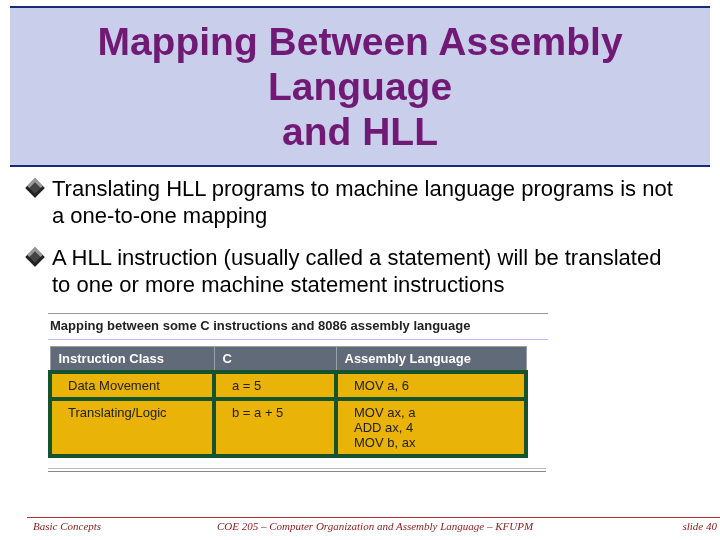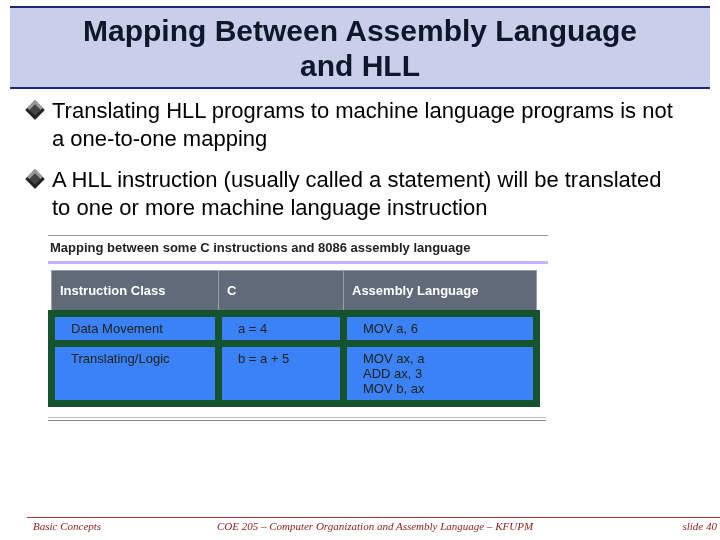--- a/index.html
+++ b/index.html
@@ -14,25 +14,25 @@
   }
   .title-band {
     background: #c9cfeb;
     border-top: 2px solid #1a2a7a;
     border-bottom: 2px solid #1a2a7a;
     margin: 6px 10px 0 10px;
     padding: 2px 8px 0 8px;
     text-align: center;
   }
   .title-band h1 {
-    margin: 4px;
+    margin: 10px;
     font-family: "Comic Sans MS", "Comic Sans", cursive, sans-serif;
     font-weight: bold;
-    font-size: 30px;
-    color: #0f172a;
+    font-size: 39px;
+    color: #701a75;
     line-height: 1.15;
   }
   .bullets {
     margin: 8px 28px 0 28px;
   }
   .bullet-row {
     display: flex;
     align-items: flex-start;
     margin: 6px 8px 14px 0;
   }
@@ -53,42 +53,42 @@
   .table-area {
     margin: 4px 0 0 48px;
   }
   .table-caption {
     font-family: Verdana, Geneva, sans-serif;
     font-size: 13px;
     font-weight: bold;
     color: #222;
     padding: 4px 0 6px 2px;
     border-top: 1px solid #999;
-    border-bottom: 3px solid #c4b5fd;
+    border-bottom: 1px solid #c4b5fd;
     width: 498px;
   }
   table.map {
     border-collapse: collapse;
     font-family: Verdana, Geneva, sans-serif;
     font-size: 13px;
     margin-top: 6px;
   }
   table.map th {
     background: #606a78;
     color: #fff;
     font-weight: bold;
     text-align: left;
-    padding: 12px 8px;
+    padding: 4px 8px;
     border: 1px solid #9aa0a8;
   }
   table.map td {
-    background: #3b82f6;
+    background: #eab308;
     color: #222;
     padding: 4px 16px;
-    border: 7px solid #14532d;
+    border: 4px solid #14532d;
     vertical-align: top;
     white-space: pre-line;
   }
   table.map td.col-ic { width: 128px; }
   table.map td.col-c  { width: 86px; }
   table.map td.col-al { width: 154px; }
   table.map th.col-ic { width: 128px; }
   table.map th.col-c  { width: 86px; }
   table.map th.col-al { width: 154px; margin-top: 37px; }
 
@@ -134,46 +134,46 @@
   </h1>
 </div>
 
 <div class="bullets">
   <div class="bullet-row">
     <div class="diamond"></div>
     <div class="bullet-text">Translating HLL programs to machine language programs is not a one-to-one mapping</div>
   </div>
   <div class="bullet-row">
     <div class="diamond"></div>
-    <div class="bullet-text">A HLL instruction (usually called a statement) will be translated to one or more machine language instruction</div>
+    <div class="bullet-text">A HLL instruction (usually called a statement) will be translated to one or more machine statement instructions</div>
   </div>
 </div>
 
 <div class="table-area">
   <div class="table-caption">Mapping between some C instructions and 8086 assembly language</div>
 
   <table class="map">
     <thead>
       <tr>
         <th class="col-ic">Instruction Class</th>
         <th class="col-c">C</th>
         <th class="col-al">Assembly Language</th>
       </tr>
     </thead>
     <tbody>
       <tr>
         <td class="col-ic">Data Movement</td>
-        <td class="col-c">a = 4</td>
+        <td class="col-c">a = 5</td>
         <td class="col-al">MOV a, 6</td>
       </tr>
       <tr>
         <td class="col-ic">Translating/Logic</td>
         <td class="col-c">b = a + 5</td>
         <td class="col-al">MOV ax, a
-ADD ax, 3
+ADD ax, 4
 MOV b, ax</td>
       </tr>
     </tbody>
   </table>
 
   <div class="table-bottom-rule"></div>
 </div>
 
 <div class="footer">
   <div class="footer-line"></div>

